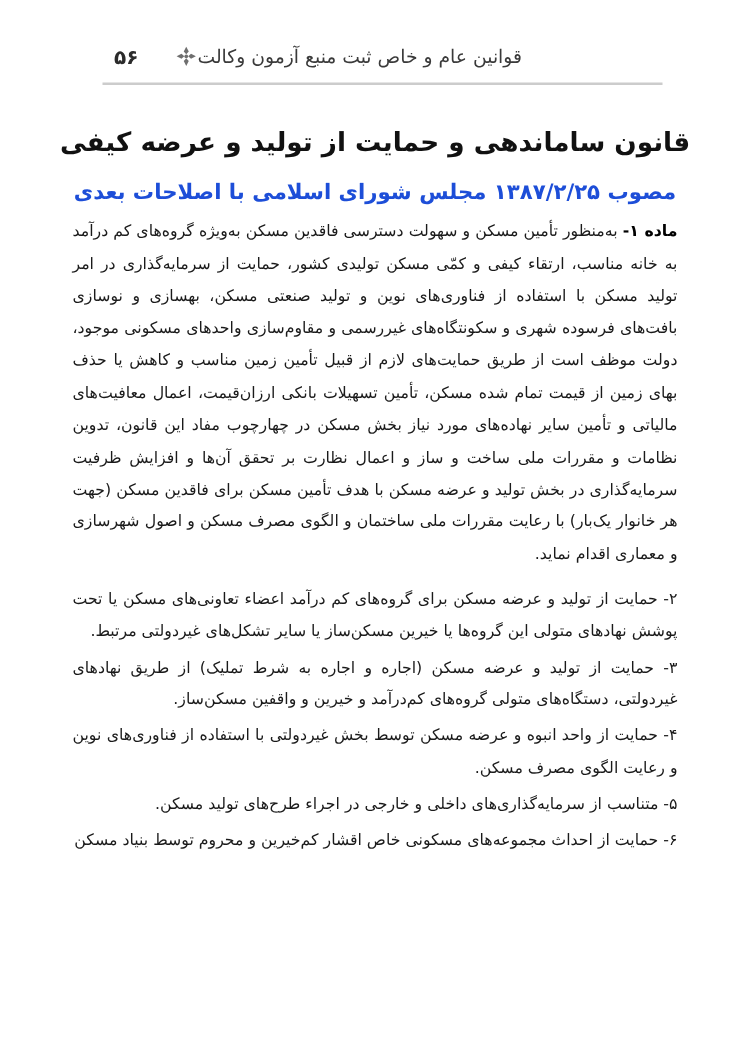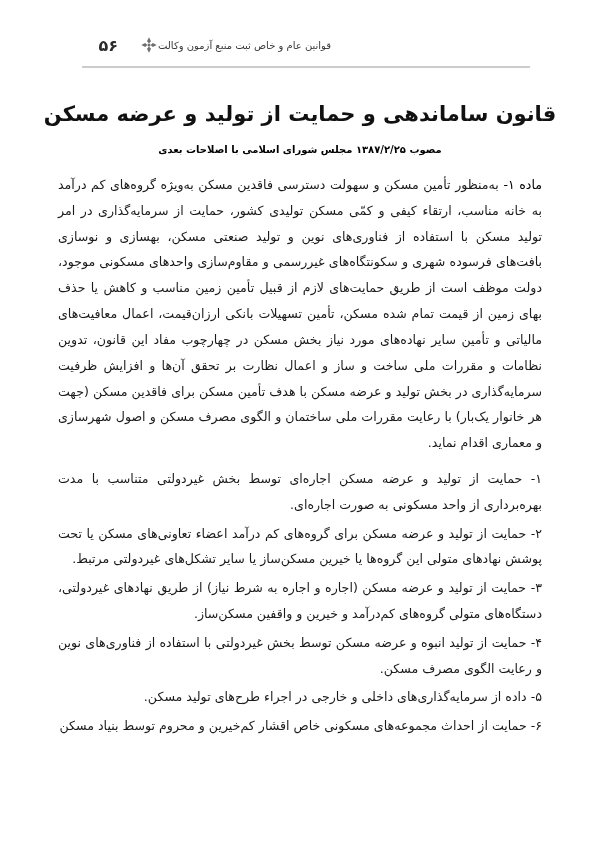--- a/index.html
+++ b/index.html
@@ -29,32 +29,33 @@
     align-items: center;
     justify-content: flex-start;
     gap: 0;
   }
   .header-pagenum {
     font-size: 16px;
     font-weight: 700;
     color: #2b2b2b;
     letter-spacing: 0.5px;
     min-width: 34px;
+    text-align: center;
     margin-left: 14px;
   }
   .header-ornament {
     width: 18px;
     height: 18px;
     position: relative;
     margin-left: 22px;
     flex: 0 0 auto;
   }
   .header-ornament svg { display: block; }
   .header-title {
-    font-size: 10px;
+    font-size: 15px;
     color: #3a3a3a;
     font-weight: 400;
     white-space: nowrap;
   }
   .header-rule {
     position: absolute;
     top: 66px;
     right: 70px;
     width: 448px;
     height: 2px;
@@ -73,23 +74,23 @@
     color: #111111;
     letter-spacing: 0;
     line-height: 1.35;
   }
   .doc-subtitle {
     position: absolute;
     top: 143px;
     right: 0;
     left: 0;
     text-align: center;
-    font-size: 10px;
+    font-size: 17px;
     font-weight: 700;
-    color: #000000;
+    color: #1d4ed8;
     line-height: 1.4;
   }
 
   
   .watermark {
     position: absolute;
     left: 172px;
     top: 372px;
     width: 230px;
     height: 112px;
@@ -109,21 +110,21 @@
   p.para {
     margin: 0 0 10px 0;
     font-size: 12.6px;
     line-height: 2.05;
     color: #1a1a1a;
     text-align: justify;
     text-justify: inter-word;
     text-align-last: right;
   }
   .lead {
-    font-weight: 400;
+    font-weight: 700;
     color: #000000;
   }
   p.item {
     margin: 0 0 3px 0;
     font-size: 12.6px;
     line-height: 2.05;
     color: #1a1a1a;
     text-align: justify;
     text-align-last: right;
   }
@@ -143,49 +144,46 @@
           <path d="M1.3 9 L5.2 7 L7.4 9 L5.2 11 Z"></path>
           <path d="M16.7 9 L12.8 7 L10.6 9 L12.8 11 Z"></path>
           <circle cx="9" cy="9" r="1.5"></circle>
         </g>
       </svg>
     </span>
     <span class="header-title">قوانین عام و خاص ثبت منبع آزمون وکالت</span>
   </div>
   <div class="header-rule"></div>
 
-  <div class="doc-title">قانون ساماندهی و حمایت از تولید و عرضه مسکن</div>
+  <div class="doc-title">قانون ساماندهی و حمایت از تولید و عرضه کیفی</div>
   <div class="doc-subtitle">مصوب ۱۳۸۷/۲/۲۵ مجلس شورای اسلامی با اصلاحات بعدی</div>
 
 
   <div class="body-area">
 
     <p class="para">
       <span class="lead">ماده ۱-</span><span> به‌منظور تأمین مسکن و سهولت دسترسی فاقدین مسکن به‌ویژه گروه‌های کم درآمد به خانه مناسب، ارتقاء کیفی و کمّی مسکن تولیدی کشور، حمایت از سرمایه‌گذاری در امر تولید مسکن با استفاده از فناوری‌های نوین و تولید صنعتی مسکن، بهسازی و نوسازی بافت‌های فرسوده شهری و سکونتگاه‌های غیررسمی و مقاوم‌سازی واحدهای مسکونی موجود، دولت موظف است از طریق حمایت‌های لازم از قبیل تأمین زمین مناسب و کاهش یا حذف بهای زمین از قیمت تمام شده مسکن، تأمین تسهیلات بانکی ارزان‌قیمت، اعمال معافیت‌های مالیاتی و تأمین سایر نهاده‌های مورد نیاز بخش مسکن در چهارچوب مفاد این قانون، تدوین نظامات و مقررات ملی ساخت و ساز و اعمال نظارت بر تحقق آن‌ها و افزایش ظرفیت سرمایه‌گذاری در بخش تولید و عرضه مسکن با هدف تأمین مسکن برای فاقدین مسکن (جهت هر خانوار یک‌بار) با رعایت مقررات ملی ساختمان و الگوی مصرف مسکن و اصول شهرسازی و معماری اقدام نماید.</span>
     </p>
 
 
-    <p class="item">
-      <span>۱-</span><span> حمایت از تولید و عرضه مسکن اجاره‌ای توسط بخش غیردولتی متناسب با مدت بهره‌برداری از واحد مسکونی به صورت اجاره‌ای.</span>
-    </p>
 
     <p class="item">
       <span>۲-</span><span> حمایت از تولید و عرضه مسکن برای گروه‌های کم درآمد اعضاء تعاونی‌های مسکن یا تحت پوشش نهادهای متولی این گروه‌ها یا خیرین مسکن‌ساز یا سایر تشکل‌های غیردولتی مرتبط.</span>
     </p>
 
     <p class="item">
-      <span>۳-</span><span> حمایت از تولید و عرضه مسکن (اجاره و اجاره به شرط نیاز) از طریق نهادهای غیردولتی، دستگاه‌های متولی گروه‌های کم‌درآمد و خیرین و واقفین مسکن‌ساز.</span>
+      <span>۳-</span><span> حمایت از تولید و عرضه مسکن (اجاره و اجاره به شرط تملیک) از طریق نهادهای غیردولتی، دستگاه‌های متولی گروه‌های کم‌درآمد و خیرین و واقفین مسکن‌ساز.</span>
     </p>
 
     <p class="item">
-      <span>۴-</span><span> حمایت از تولید انبوه و عرضه مسکن توسط بخش غیردولتی با استفاده از فناوری‌های نوین و رعایت الگوی مصرف مسکن.</span>
+      <span>۴-</span><span> حمایت از واحد انبوه و عرضه مسکن توسط بخش غیردولتی با استفاده از فناوری‌های نوین و رعایت الگوی مصرف مسکن.</span>
     </p>
 
     <p class="item">
-      <span>۵-</span><span> داده از سرمایه‌گذاری‌های داخلی و خارجی در اجراء طرح‌های تولید مسکن.</span>
+      <span>۵-</span><span> متناسب از سرمایه‌گذاری‌های داخلی و خارجی در اجراء طرح‌های تولید مسکن.</span>
     </p>
 
     <p class="item">
       <span>۶-</span><span> حمایت از احداث مجموعه‌های مسکونی خاص اقشار کم‌خیرین و محروم توسط بنیاد مسکن</span>
     </p>
 
   </div>
 </div>
 
 </body></html>

